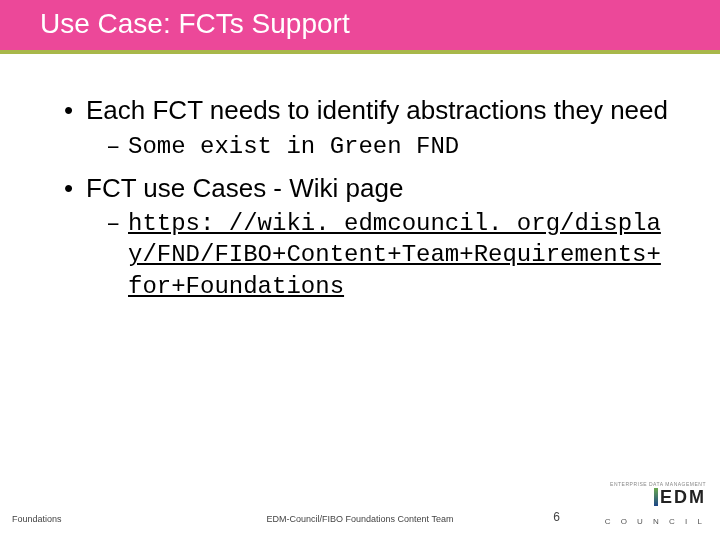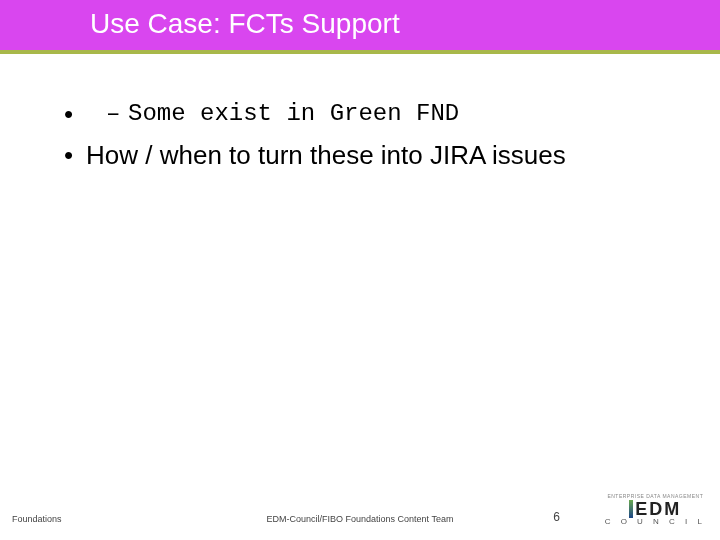--- a/index.html
+++ b/index.html
@@ -5,24 +5,24 @@
   * { margin: 0; padding: 0; box-sizing: border-box; }
   body {
     width: 720px;
     height: 540px;
     font-family: Arial, Helvetica, sans-serif;
     background: #fff;
     position: relative;
     overflow: hidden;
   }
   .title-band {
-    background: #d946ef;
+    background: #ec4899;
     color: #fff;
     font-size: 28px;
-    padding: 8px 0 10px 90px;
+    padding: 8px 0 10px 40px;
     border-bottom: 4px solid #a8b84a;
     font-weight: 400;
   }
   .content {
     padding: 40px 50px 0 60px;
     color: #000;
   }
   ul.bullets {
     list-style: none;
   }
@@ -72,21 +72,21 @@
     font-size: 9px;
     color: #444;
   }
   .conf { position: absolute; left: 12px; bottom: 8px; }
   .team { position: absolute; left: 0; right: 0; bottom: 8px; text-align: center; }
   .pagenum { position: absolute; right: 160px; bottom: 8px; font-size: 12px; }
   .logo {
     position: absolute;
     right: 14px;
     bottom: 6px;
-    text-align: center;
+    text-align: right;
     line-height: 1;
   }
   .logo .edm {
     font-size: 18px;
     font-weight: 900;
     letter-spacing: 2px;
     color: #222;
     display: inline-block;
   }
   .logo .edge {
@@ -94,43 +94,49 @@
     width: 4px;
     height: 18px;
     background: linear-gradient(#6aa84f, #1c4587);
     vertical-align: bottom;
     margin-right: 2px;
   }
   .logo .council {
     font-size: 8px;
     letter-spacing: 4px;
     color: #555;
-    margin-top: 0;
+    margin-top: 12px;
   }
   .logo .tag {
     font-size: 5px;
     letter-spacing: 0.5px;
     color: #888;
     margin-bottom: 1px;
   }
 </style>
 </head>
 <body>
 
 <div class="title-band">Use Case: FCTs Support</div>
 
 <div class="content">
   <ul class="bullets">
     <li>
+      <span>Each FCT needs to identify abstractions they need</span>
       <ul class="sub">
         <li>Some exist in Green FND</li>
       </ul>
     </li>
     <li>
-      <span>How / when to turn these into JIRA issues</span>
+      <span>FCT use Cases - Wiki page</span>
+      <ul class="sub">
+        <li>
+          <span class="link">https: //wiki. edmcouncil. org/display/FND/FIBO+Content+Team+Requirements+for+Foundations</span>
+        </li>
+      </ul>
     </li>
   </ul>
 </div>
 
 <div class="footer">
   <div class="conf">Foundations</div>
   <div class="team">EDM-Council/FIBO Foundations Content Team</div>
   <div class="pagenum">6</div>
   <div class="logo">
     <div class="tag">ENTERPRISE DATA MANAGEMENT</div>

